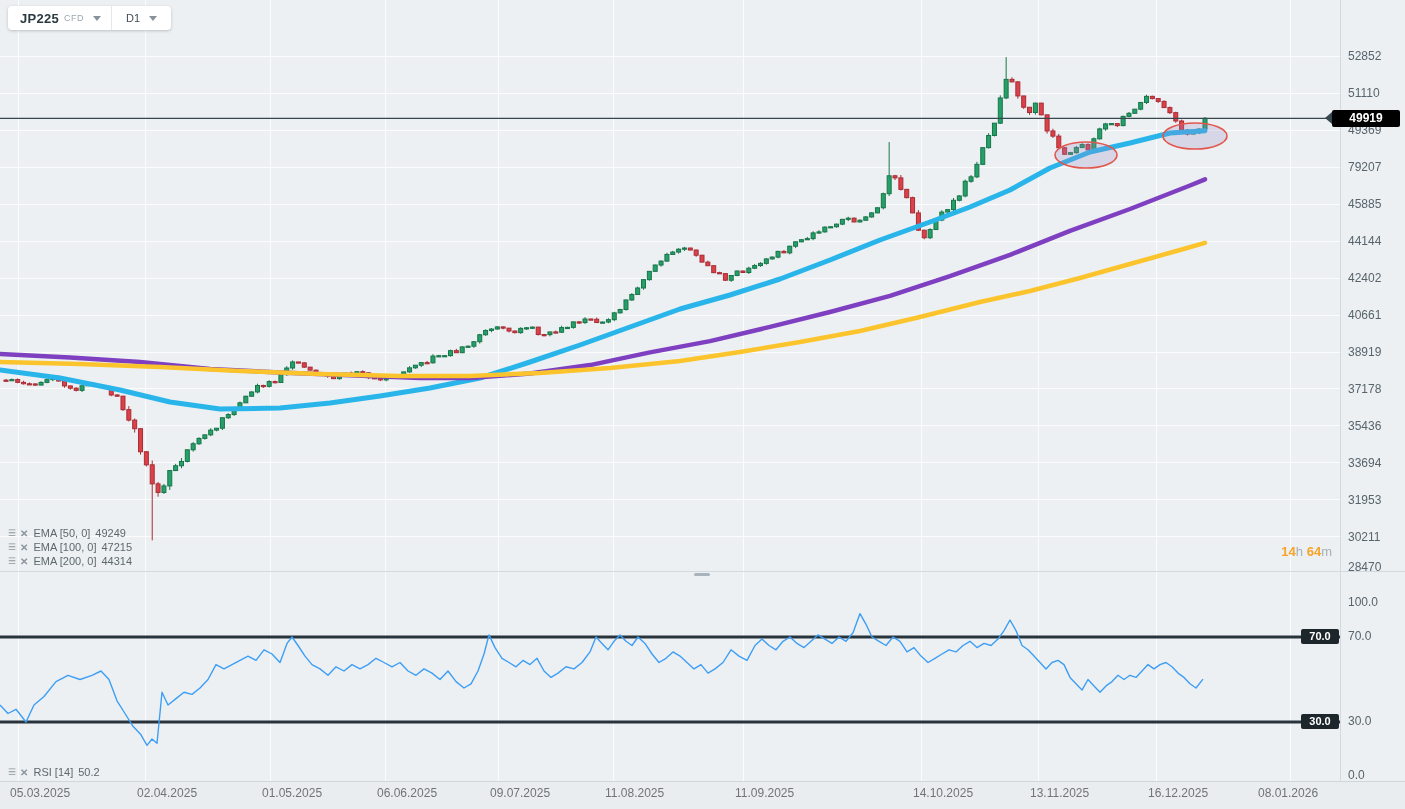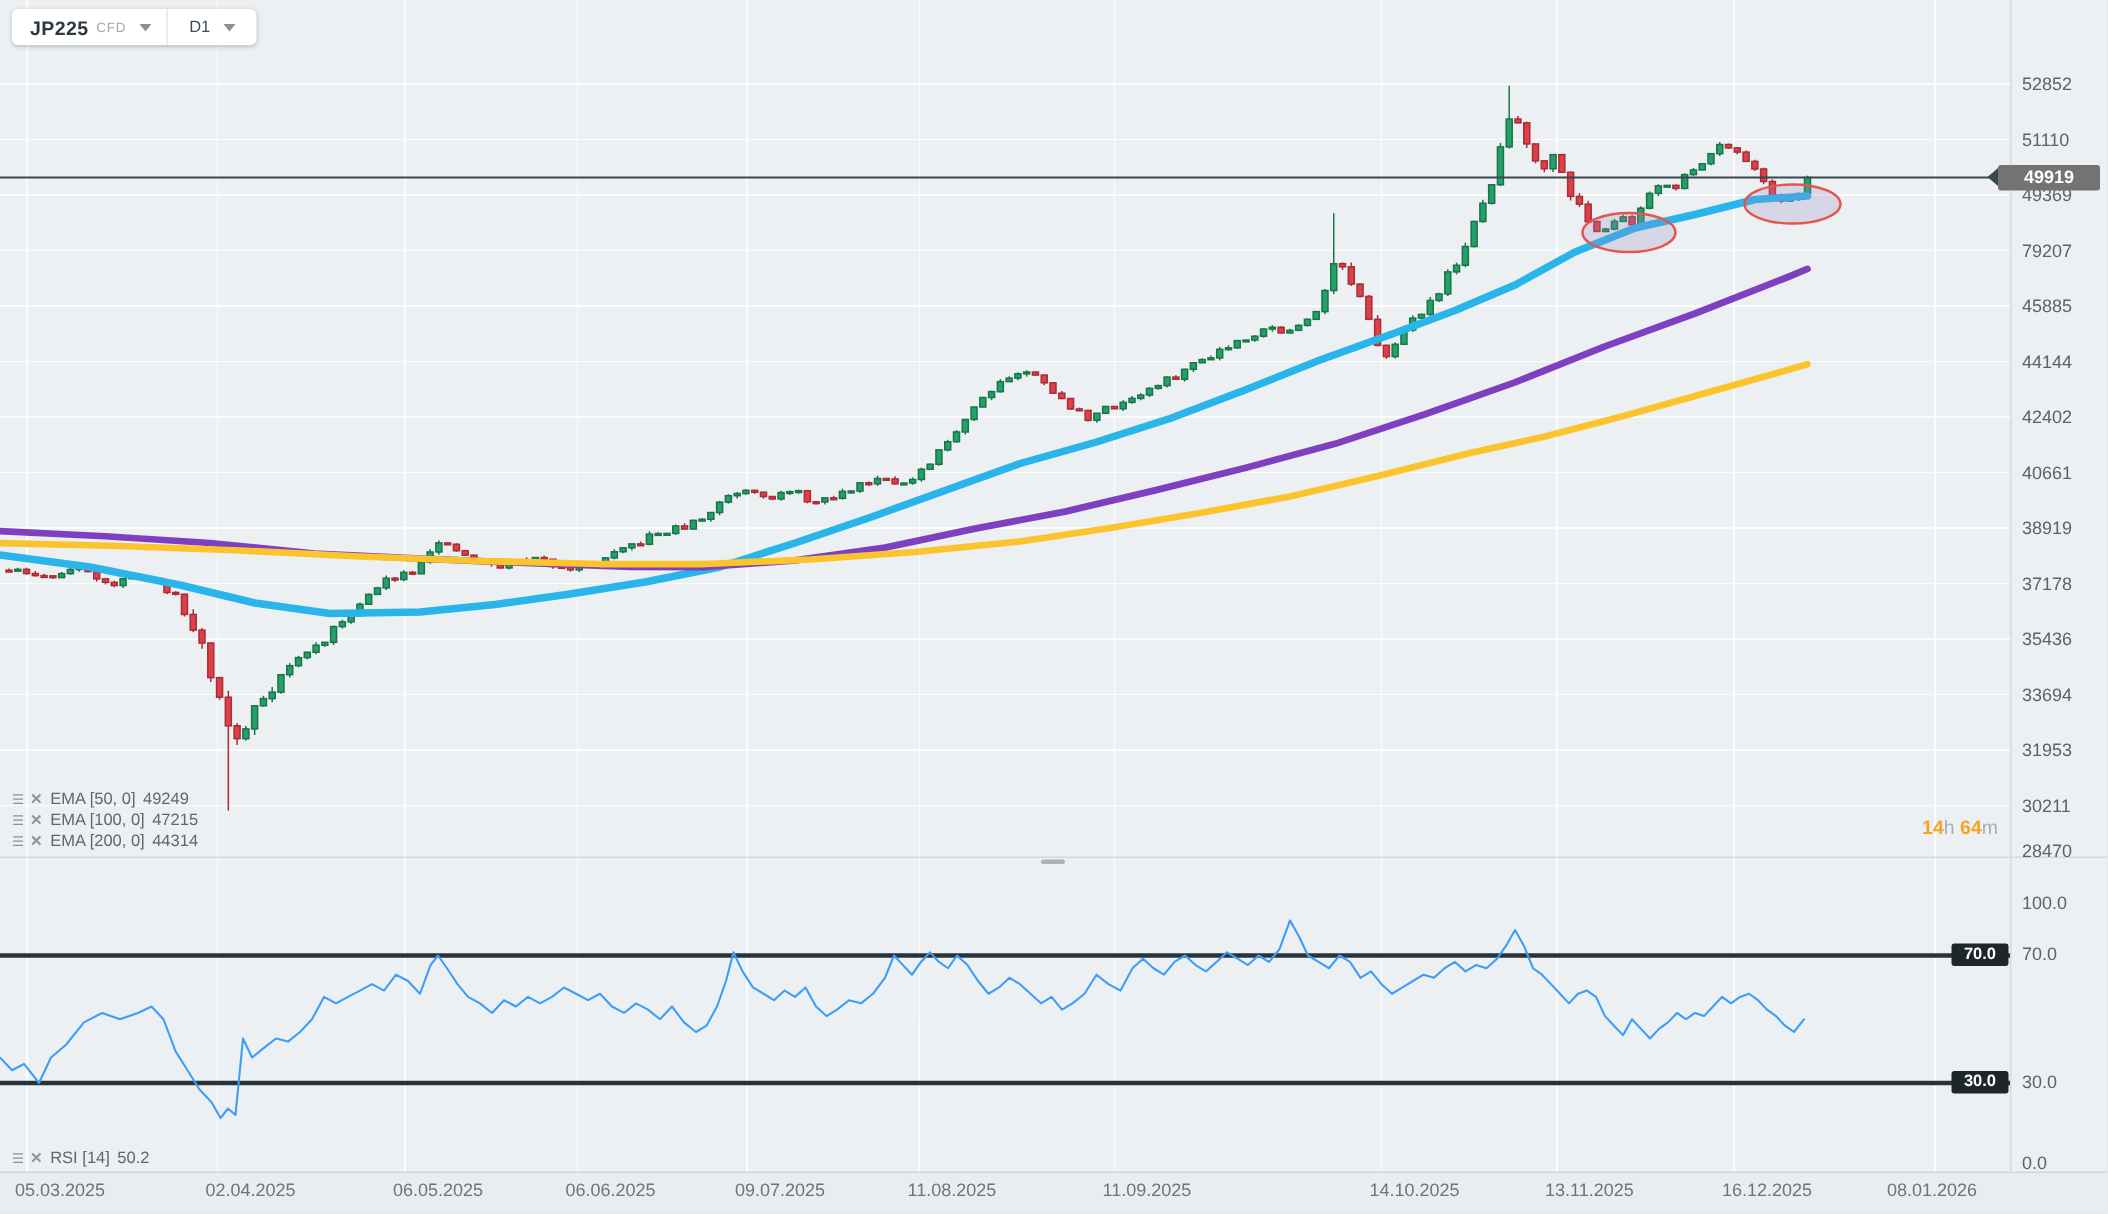--- a/index.html
+++ b/index.html
@@ -18,21 +18,21 @@
   .sym-type{font-size:9px;color:#9fa9af;margin-left:5px;letter-spacing:.5px;}
   .caret{width:0;height:0;border-left:4px solid transparent;border-right:4px solid transparent;
          border-top:5px solid #87939c;margin:0 10px 0 9px;}
   .pill-divider{width:1px;height:24px;background:#e4e8eb;}
   .tf-label{font-size:11px;color:#3f4c55;margin-left:14px;}
   
   .price-label{position:absolute;left:1348px;font-size:12px;color:#57646c;}
   .date-label{position:absolute;top:786px;font-size:12px;color:#737373;}
   .rsi-axis-label{position:absolute;left:1348px;font-size:12px;color:#57646c;}
   
-  #price-badge{position:absolute;left:1332px;top:110px;width:68px;height:17px;background:#737373;
+  #price-badge{position:absolute;left:1332px;top:110px;width:68px;height:17px;background:#000000;
     color:#fff;font-size:12px;font-weight:bold;text-align:center;line-height:17px;border-radius:2px;}
   #price-badge:before{content:"";position:absolute;left:-7px;top:2px;width:0;height:0;
     border-top:6.5px solid transparent;border-bottom:6.5px solid transparent;border-right:7px solid #37474f;}
   .level-badge{position:absolute;left:1301px;width:38px;height:15px;background:#1d262b;color:#fff;
     font-size:11px;font-weight:bold;text-align:center;line-height:15px;border-radius:2px;}
   #rsi-badge-70{top:629px;}
   #rsi-badge-30{top:714px;}
   
   #timer{position:absolute;right:73px;top:544px;font-size:13px;}
   .timer-num{color:#f7a325;font-weight:bold;}
@@ -526,21 +526,21 @@
       <div class="price-label" style="top: 381.98px;">37178</div>
       <div class="price-label" style="top: 418.981px; text-align: right;">35436</div>
       <div class="price-label" style="top: 455.982px;">33694</div>
       <div class="price-label" style="top: 492.962px;">31953</div>
       <div class="price-label" style="top: 529.963px;">30211</div>
       <div class="price-label" style="top: 560px;">28470</div>
     </div>
   <div id="date-axis-labels">
       <div class="date-label" style="left: 10px;">05.03.2025</div>
       <div class="date-label" style="left: 137px;">02.04.2025</div>
-      <div class="date-label" style="left: 262px;">06.05.2025</div>
+      <div class="date-label" style="left: 262px;">01.05.2025</div>
       <div class="date-label" style="left: 377px;">06.06.2025</div>
       <div class="date-label" style="left: 490px;">09.07.2025</div>
       <div class="date-label" style="left: 605px;">11.08.2025</div>
       <div class="date-label" style="left: 735px;">11.09.2025</div>
       <div class="date-label" style="left: 913px;">14.10.2025</div>
       <div class="date-label" style="left: 1030px;">13.11.2025</div>
       <div class="date-label" style="left: 1148px;">16.12.2025</div>
       <div class="date-label" style="left: 1258px;">08.01.2026</div>
     </div>
 

